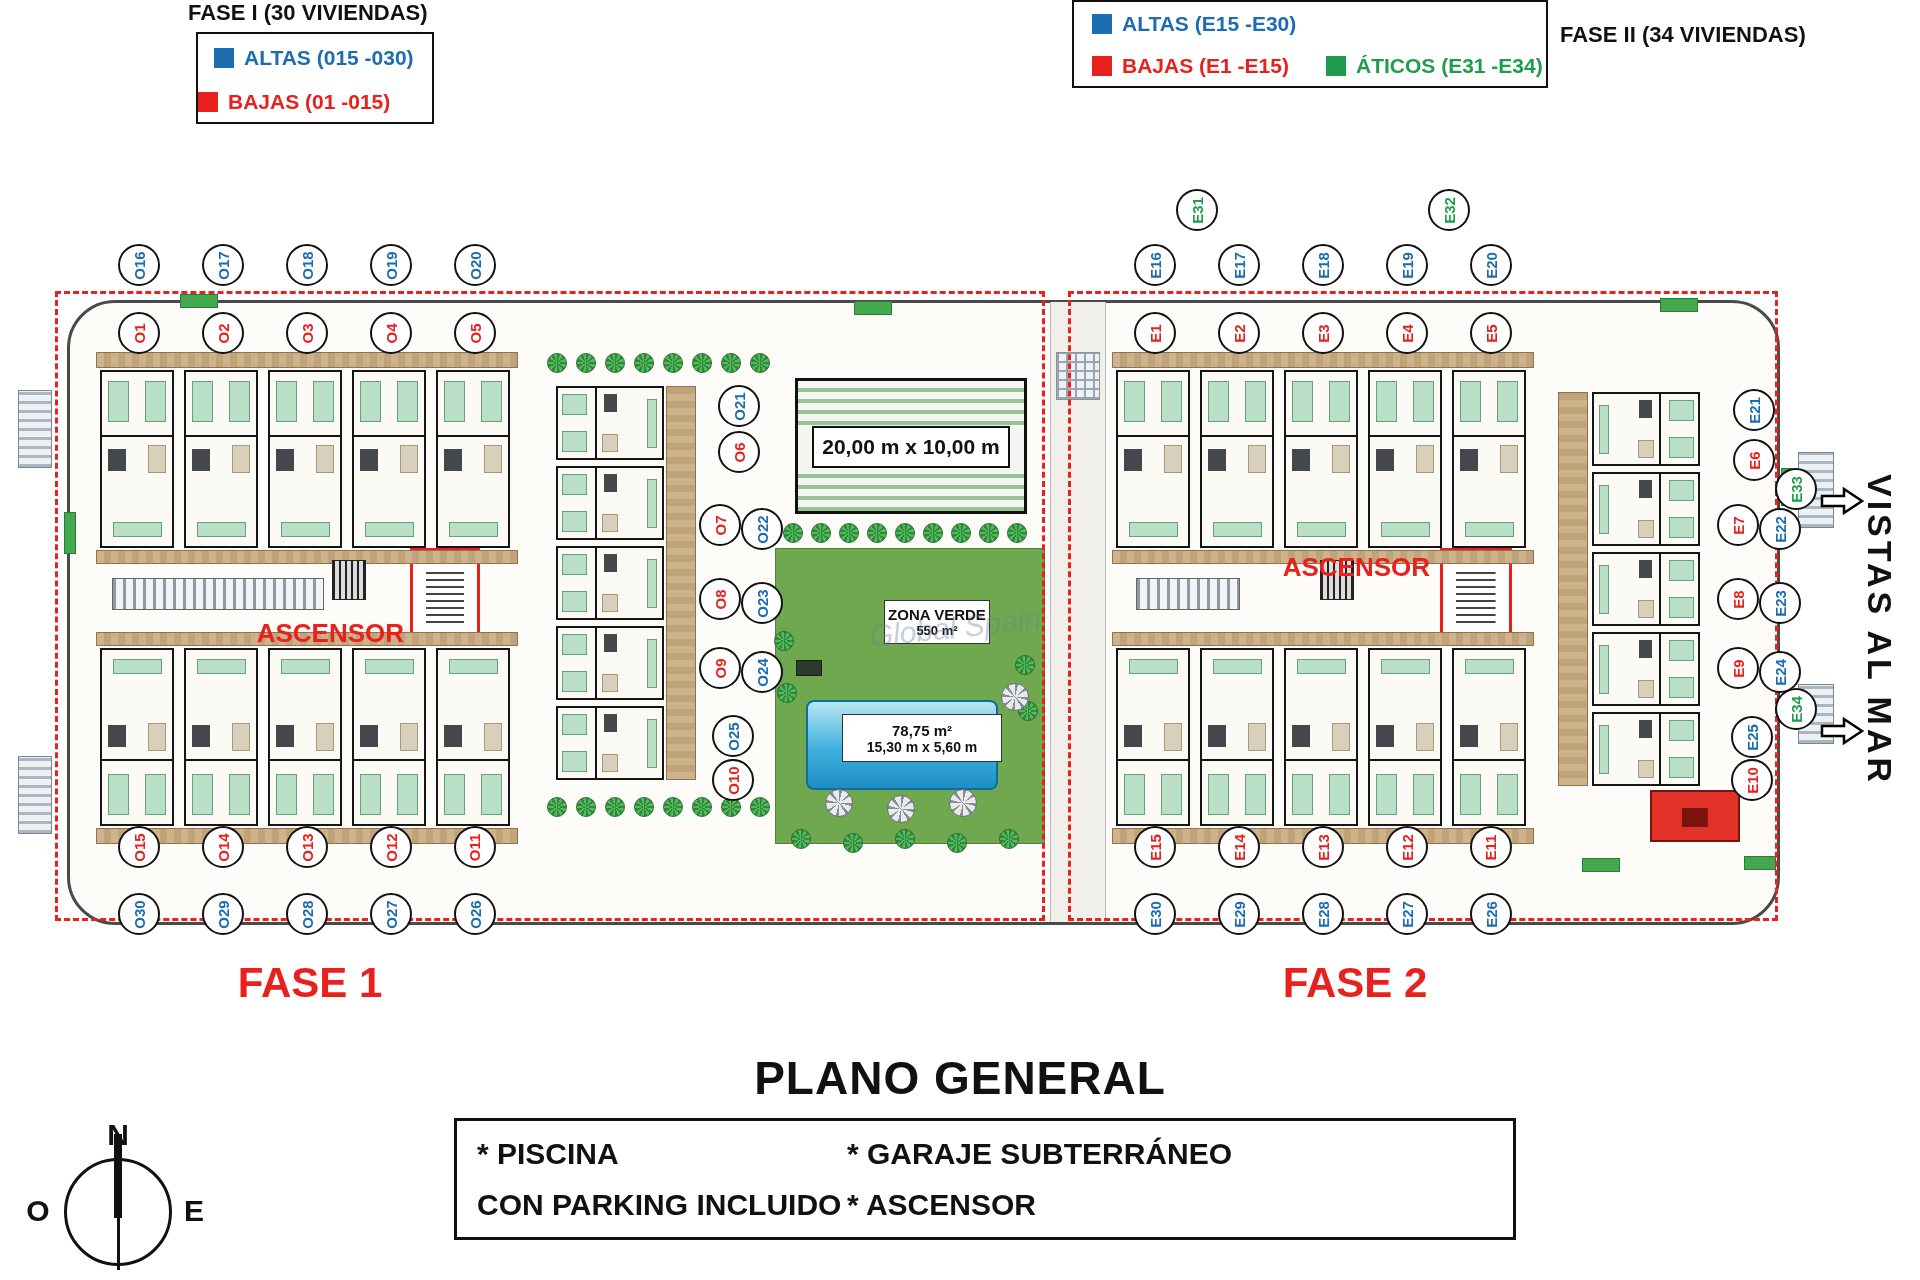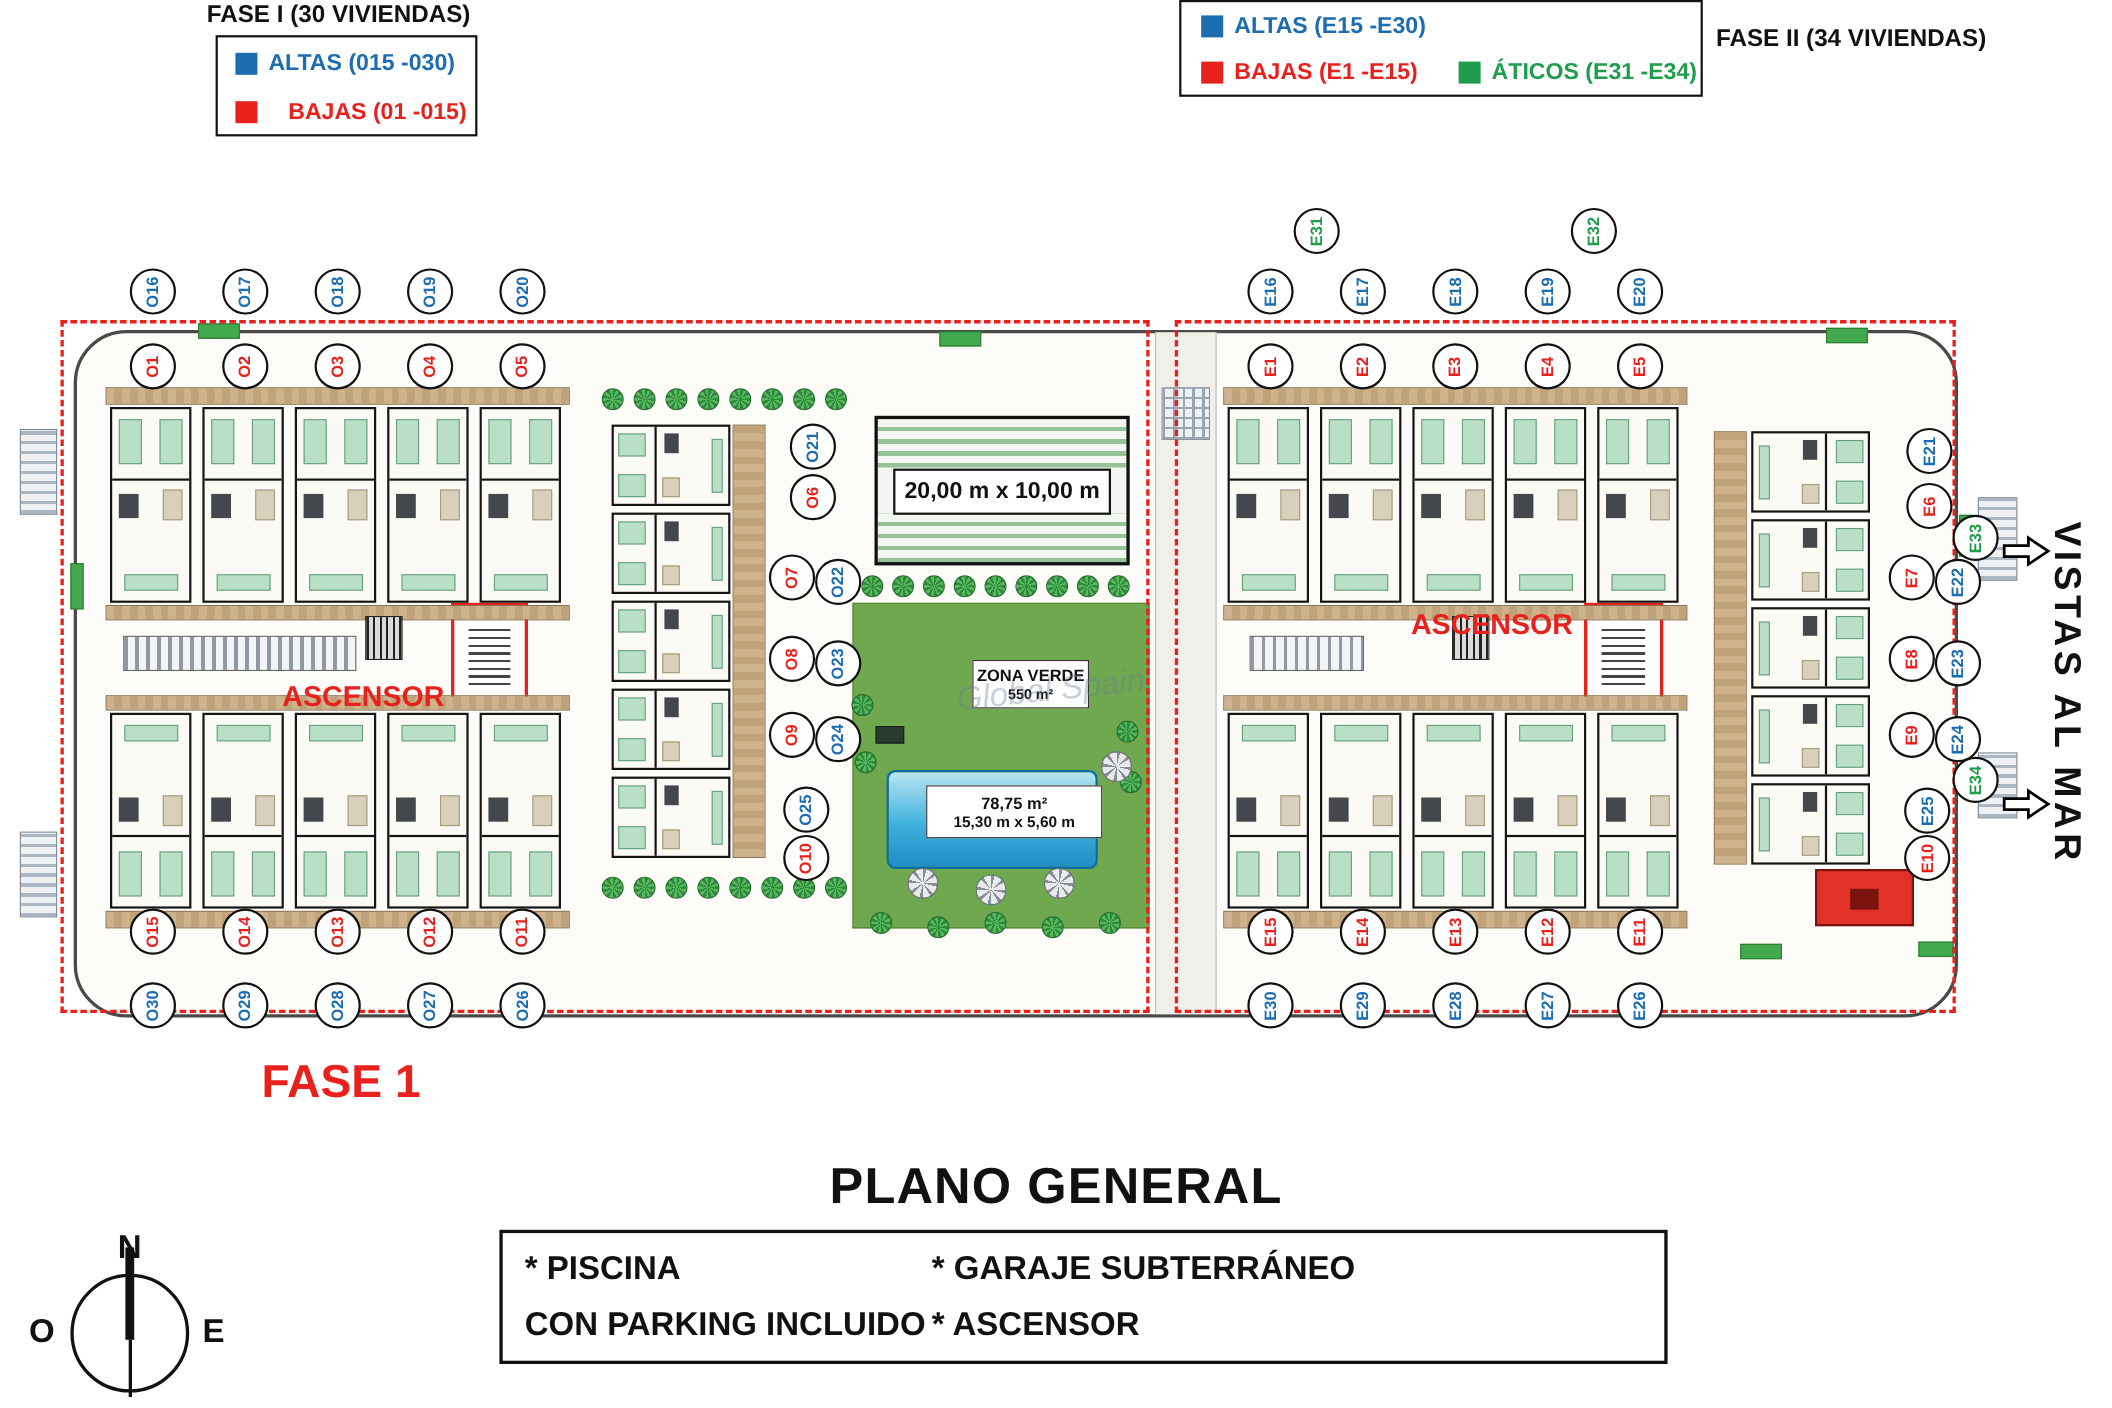--- a/index.html
+++ b/index.html
@@ -581,36 +581,37 @@
         <span>E27</span>
       </div>
       <div class="badge blue" style="position: absolute; left: 1470px; top: 893px; width: 38px; height: 38px;">
         <span>E26</span>
       </div>
     </div>
 
   <div class="abs c-red bt" style="left:238px;top:618px;width:166px;height:32px;font-size:26px;text-align:right;color:#e8211d;">ASCENSOR</div>
   <div class="abs c-red bt" style="left:1240px;top:552px;width:190px;height:32px;font-size:26px;text-align:right;color:#e8211d;">ASCENSOR</div>
   <div class="abs center bt" style="left:180px;top:958px;width:260px;height:50px;font-size:42px;color:#e8211d;">FASE 1</div>
+  <div class="abs center bt" style="left:1225px;top:958px;width:260px;height:50px;font-size:42px;color:#e8211d;">FASE 2</div>
 
   <svg class="abs" style="left:1820px;top:486px;" width="46" height="30" viewBox="0 0 46 30">
       <path d="M2 10 h22 v-7 l18 12 -18 12 v-7 h-22 z" fill="#fff" stroke="#000" stroke-width="2.5"></path>
     </svg>
   <svg class="abs" style="left:1820px;top:716px;" width="46" height="30" viewBox="0 0 46 30">
       <path d="M2 10 h22 v-7 l18 12 -18 12 v-7 h-22 z" fill="#fff" stroke="#000" stroke-width="2.5"></path>
     </svg>
   <div class="abs vistas" style="left:1856px;top:380px;width:46px;height:500px;">VISTAS AL MAR</div>
 
   <div class="abs bt" style="left:188px;top:0px;width:280px;height:26px;font-size:22px;">FASE I (30 VIVIENDAS)</div>
   <div class="abs box" style="left:196px;top:32px;width:238px;height:92px;border-width:2.5px;">
     <div class="legend-item c-blue" style="left:16px;top:12px;">
       <span class="sq blue"></span>
       <span>ALTAS (015 -030)</span>
     </div>
-    <div class="legend-item c-red" style="left:16px;top:56px;gap:18px;">
+    <div class="legend-item c-red" style="left:0;top:56px;">
       <span class="sq red"></span>
       <span>BAJAS (01 -015)</span>
     </div>
   </div>
 
   <div class="abs box" style="left:1072px;top:0px;width:476px;height:88px;border-width:2.5px;">
     <div class="legend-item c-blue" style="left:18px;top:10px;">
       <span class="sq blue"></span>
       <span>ALTAS (E15 -E30)</span>
     </div>

